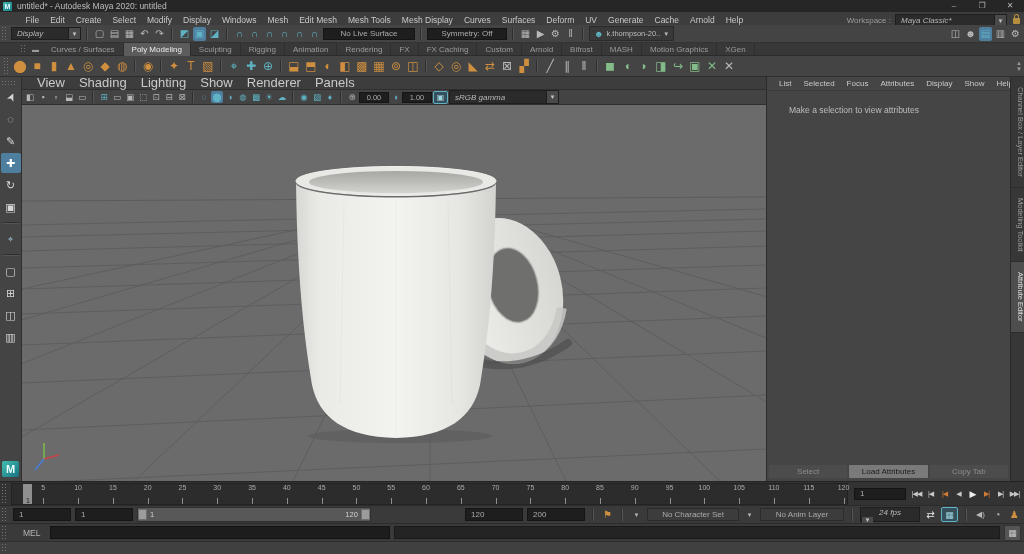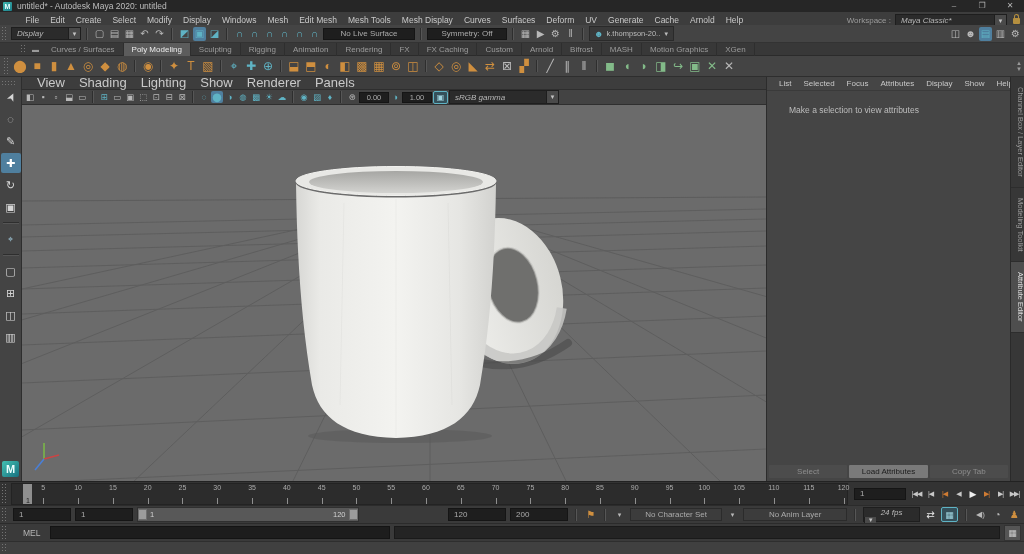--- a/index.html
+++ b/index.html
@@ -528,21 +528,21 @@
     </span>
     <span style="width:110px"></span>
     <span class="field">120</span>
     <span class="field">200</span>
     <span class="tdiv"></span>
     <span class="ticon orange">⚑</span>
     <span class="tdiv"></span>
     <span class="ticon" style="font-size:7px">▾</span>
     <span class="field" style="width:92px;justify-content:center;background:#3c3c3c;border-color:#2b2b2b">No Character Set</span>
     <span class="ticon" style="font-size:7px">▾</span>
-    <span class="field" style="width:104px;justify-content:center;background:#3c3c3c;border-color:#2b2b2b">No Anim Layer</span>
+    <span class="field" style="width:84px;justify-content:center;background:#3c3c3c;border-color:#2b2b2b">No Anim Layer</span>
     <span class="tdiv"></span>
     <span class="dd" style="width:74px">
       <span class="ddtext" style="flex:1">24 fps</span>
       <span class="ddarrow">▼</span>
     </span>
     <span class="ticon light">⇄</span>
     <span class="ticon boxed">▦</span>
     <span class="tdiv"></span>
     <span class="ticon" style="font-size:8px">◀)</span>
     <span class="ticon">◔</span>

